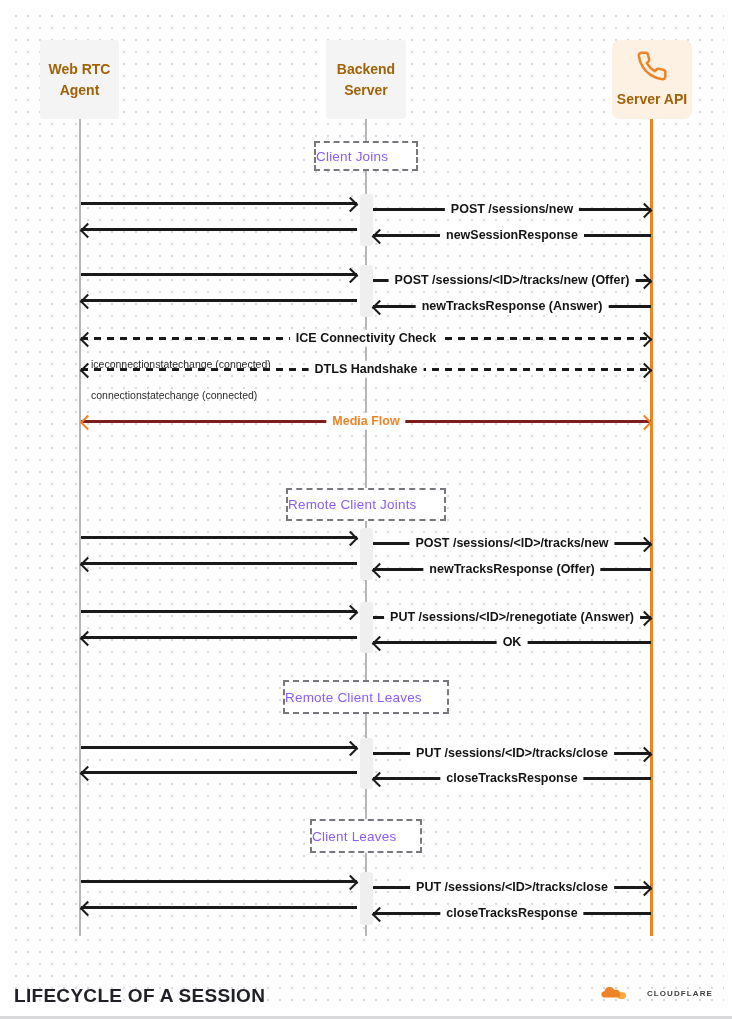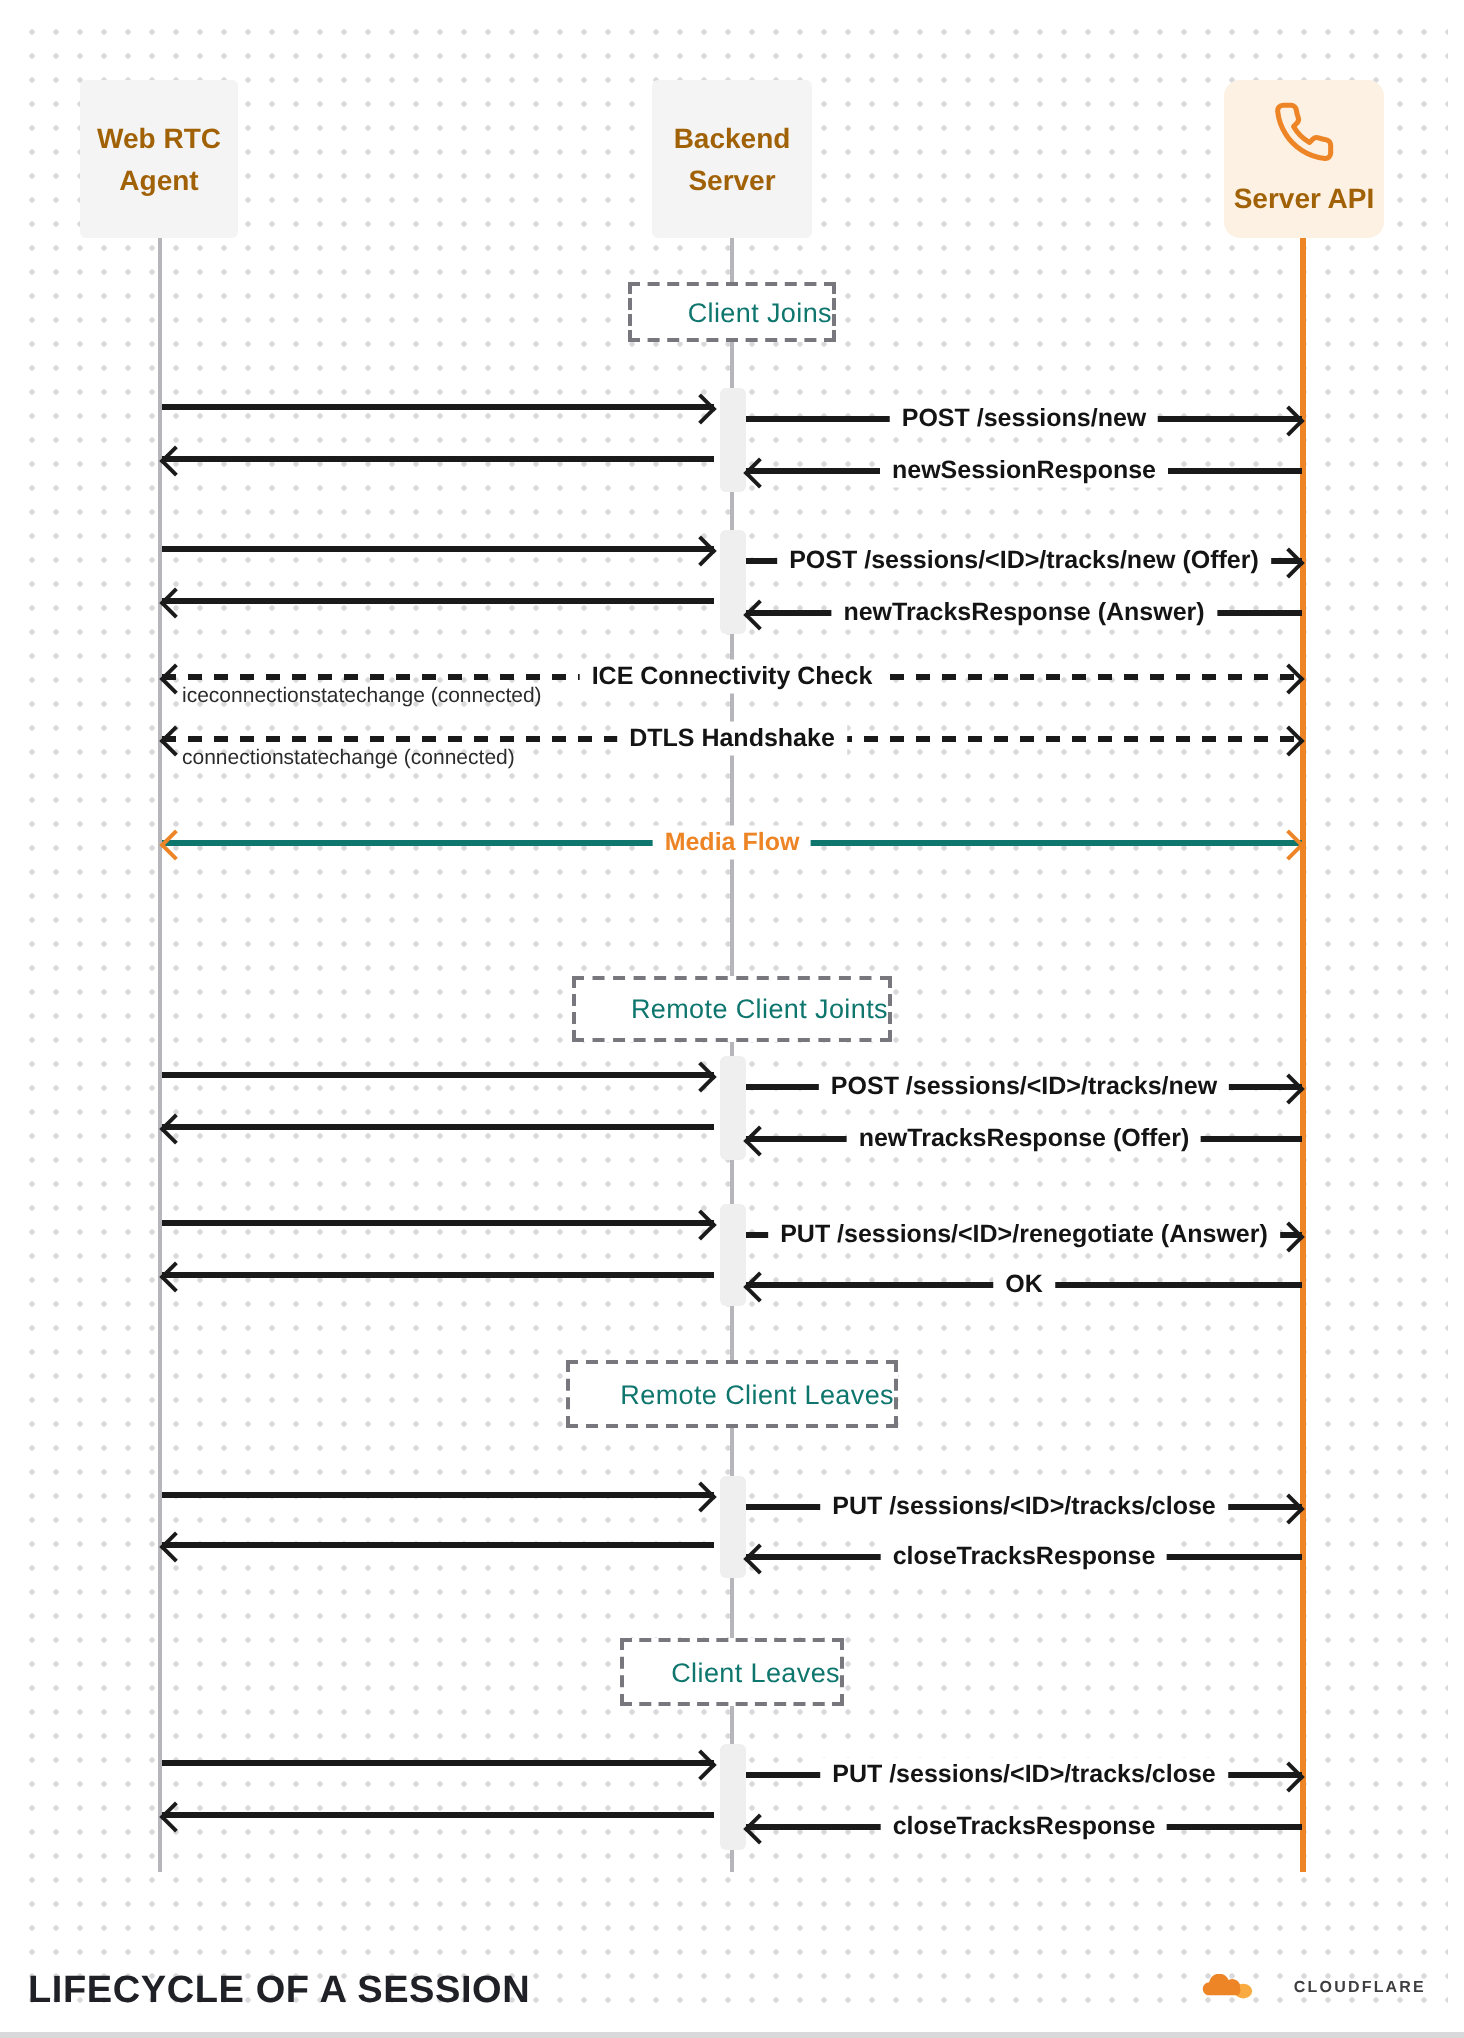--- a/index.html
+++ b/index.html
@@ -25,46 +25,46 @@
   
   .lifeline{position:absolute;top:119px;height:817px;width:2px;background:#b6b6ba;z-index:1;}
   .lifeline.orange{background:#ed8527;width:2.5px;}
 
   
   .act{position:absolute;left:360px;width:13px;background:#efeff0;border-radius:3px;z-index:2;}
 
   
   .phase{
     position:absolute;left:366px;transform:translateX(-50%);z-index:3;background:#fff;
-    border:2px dashed #77777d;color:#0f766e;display:flex;align-items:center;justify-content:flex-end;
+    border:2px dashed #77777d;color:#8b5cf6;display:flex;align-items:center;justify-content:flex-start;
     font-size:13.5px;letter-spacing:.2px;white-space:nowrap;
   }
 
   
   .seg{position:absolute;height:2.5px;background:#1a1a1a;z-index:4;}
   .seg.dashed{background:repeating-linear-gradient(90deg,#1a1a1a 0 7px,transparent 7px 13px);}
-  .seg.orange{background:#0f766e;}
+  .seg.orange{background:#7f1d1d;}
   .head-r::after{
     content:"";position:absolute;right:1px;top:-3.5px;width:9px;height:9px;z-index:5;
     border-top:2.5px solid #1a1a1a;border-right:2.5px solid #1a1a1a;transform:rotate(45deg);
   }
   .head-l::before{
     content:"";position:absolute;left:1px;top:-3.5px;width:9px;height:9px;z-index:5;
     border-left:2.5px solid #1a1a1a;border-bottom:2.5px solid #1a1a1a;transform:rotate(45deg);
   }
   .seg.orange.head-r::after{border-color:#ed8527;}
   .seg.orange.head-l::before{border-color:#ed8527;}
   .lbl{
     position:absolute;left:50%;top:50%;transform:translate(-50%,-50%);z-index:4;
     background:#fff;padding:2px 6px;font-weight:700;font-size:12.5px;line-height:1;
     white-space:nowrap;color:#141414;
   }
   .lbl.orange{color:#ed8527;}
   .sublbl{
-    position:absolute;left:10px;top:5px;font-size:10.5px;font-weight:400;color:#2b2b2b;
+    position:absolute;left:10px;top:21px;font-size:10.5px;font-weight:400;color:#2b2b2b;
     white-space:nowrap;z-index:4;
   }
 
   
   .title{
     position:absolute;left:14px;top:985px;z-index:5;
     font-size:19px;font-weight:700;letter-spacing:.3px;color:#202126;white-space:nowrap;
   }
   .brand{position:absolute;right:19px;top:987px;z-index:5;display:flex;align-items:center;gap:20px;}
   .brand-text{font-size:8px;font-weight:700;letter-spacing:1.1px;color:#3e3e40;white-space:nowrap;}

